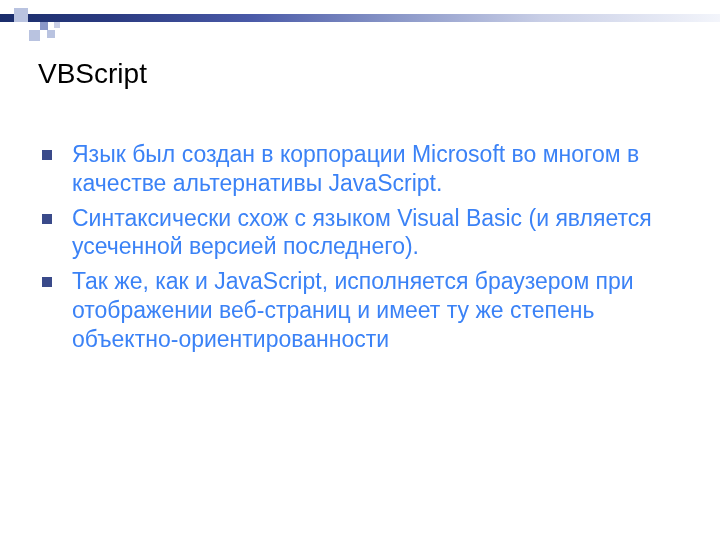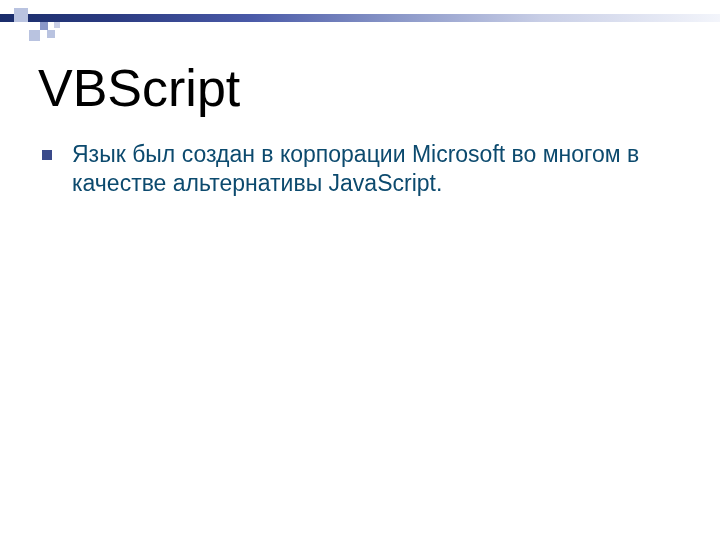--- a/index.html
+++ b/index.html
@@ -40,40 +40,40 @@
     }
     .sq1 { left: 14px; top: 8px; width: 14px; height: 14px; background: #b9c3e0; }
     .sq2 { left: 29px; top: 30px; width: 11px; height: 11px; background: #b9c3e0; }
     .sq3 { left: 40px; top: 22px; width: 8px; height: 8px; background: #8a97c8; }
     .sq4 { left: 47px; top: 30px; width: 8px; height: 8px; background: #b9c3e0; }
     .sq5 { left: 54px; top: 22px; width: 6px; height: 6px; background: #c8cee6; }
     .title {
       position: absolute;
       top: 58px;
       left: 38px;
-      font-size: 52px;
+      font-size: 28px;
       color: #000000;
       font-weight: normal;
     }
     .content {
       position: absolute;
       top: 140px;
       left: 38px;
       right: 38px;
     }
     ul.bullets {
       list-style: none;
     }
     ul.bullets li {
       position: relative;
       padding-left: 34px;
       margin-bottom: 6px;
       font-size: 23px;
       line-height: 1.25;
-      color: #0c4a6e;
+      color: #3b82f6;
     }
     ul.bullets li::before {
       content: "";
       position: absolute;
       left: 4px;
       top: 10px;
       width: 10px;
       height: 10px;
       background: #3a4a8a;
     }
@@ -90,14 +90,16 @@
     <div class="sq sq4"></div>
     <div class="sq sq5"></div>
   </div>
 </div>
 
 <h1 class="title">VBScript</h1>
 
 <div class="content">
   <ul class="bullets">
     <li>Язык был создан в корпорации Microsoft во многом в качестве альтернативы JavaScript.</li>
+    <li>Синтаксически схож с языком Visual Basic (и является усеченной версией последнего).</li>
+    <li>Так же, как и JavaScript, исполняется браузером при отображении веб-страниц и имеет ту же степень объектно-ориентированности</li>
   </ul>
 </div>
 
 </body></html>

